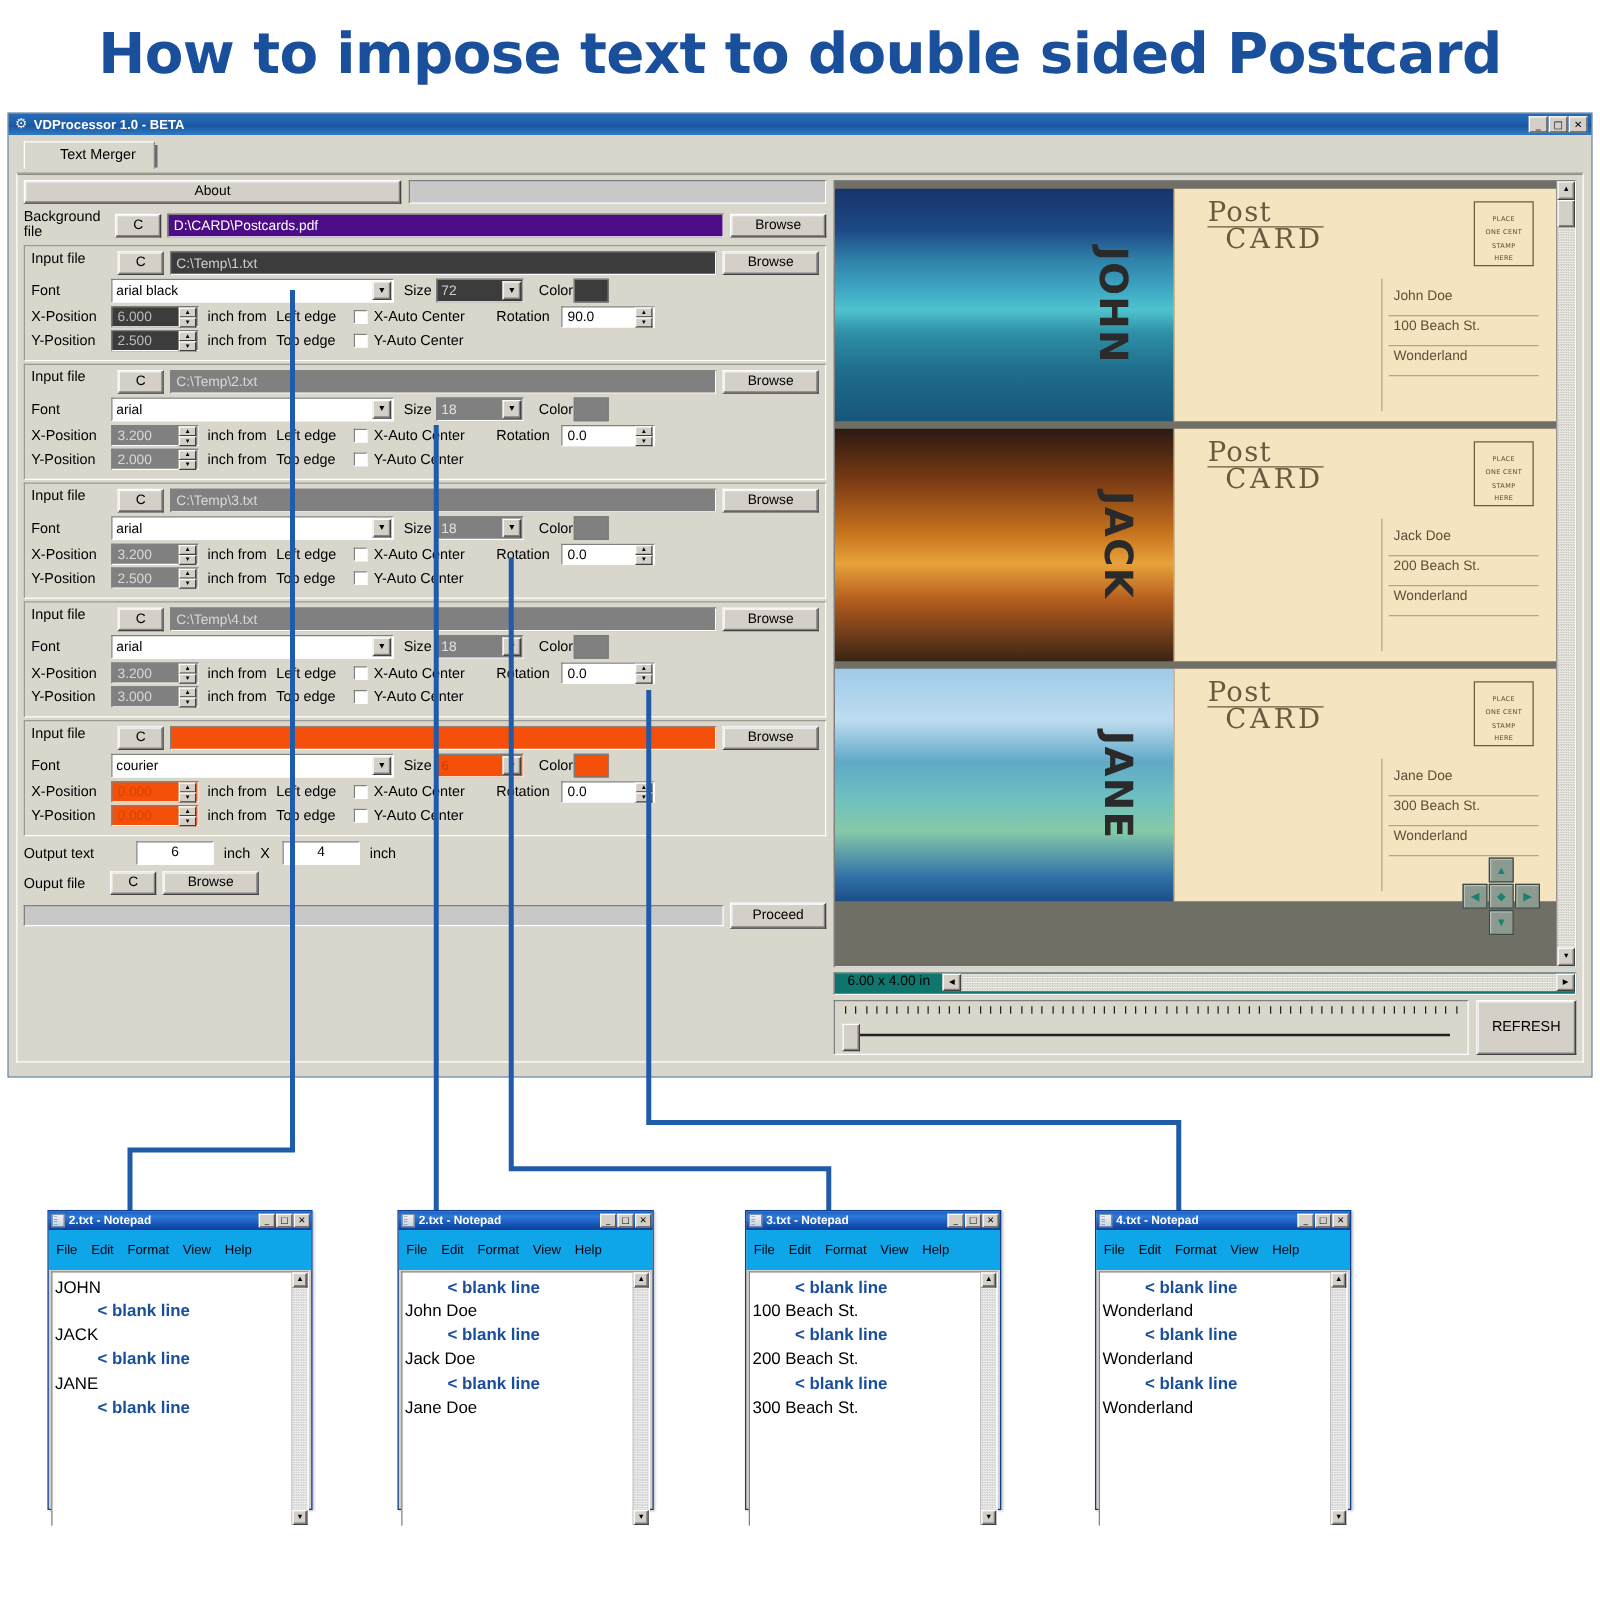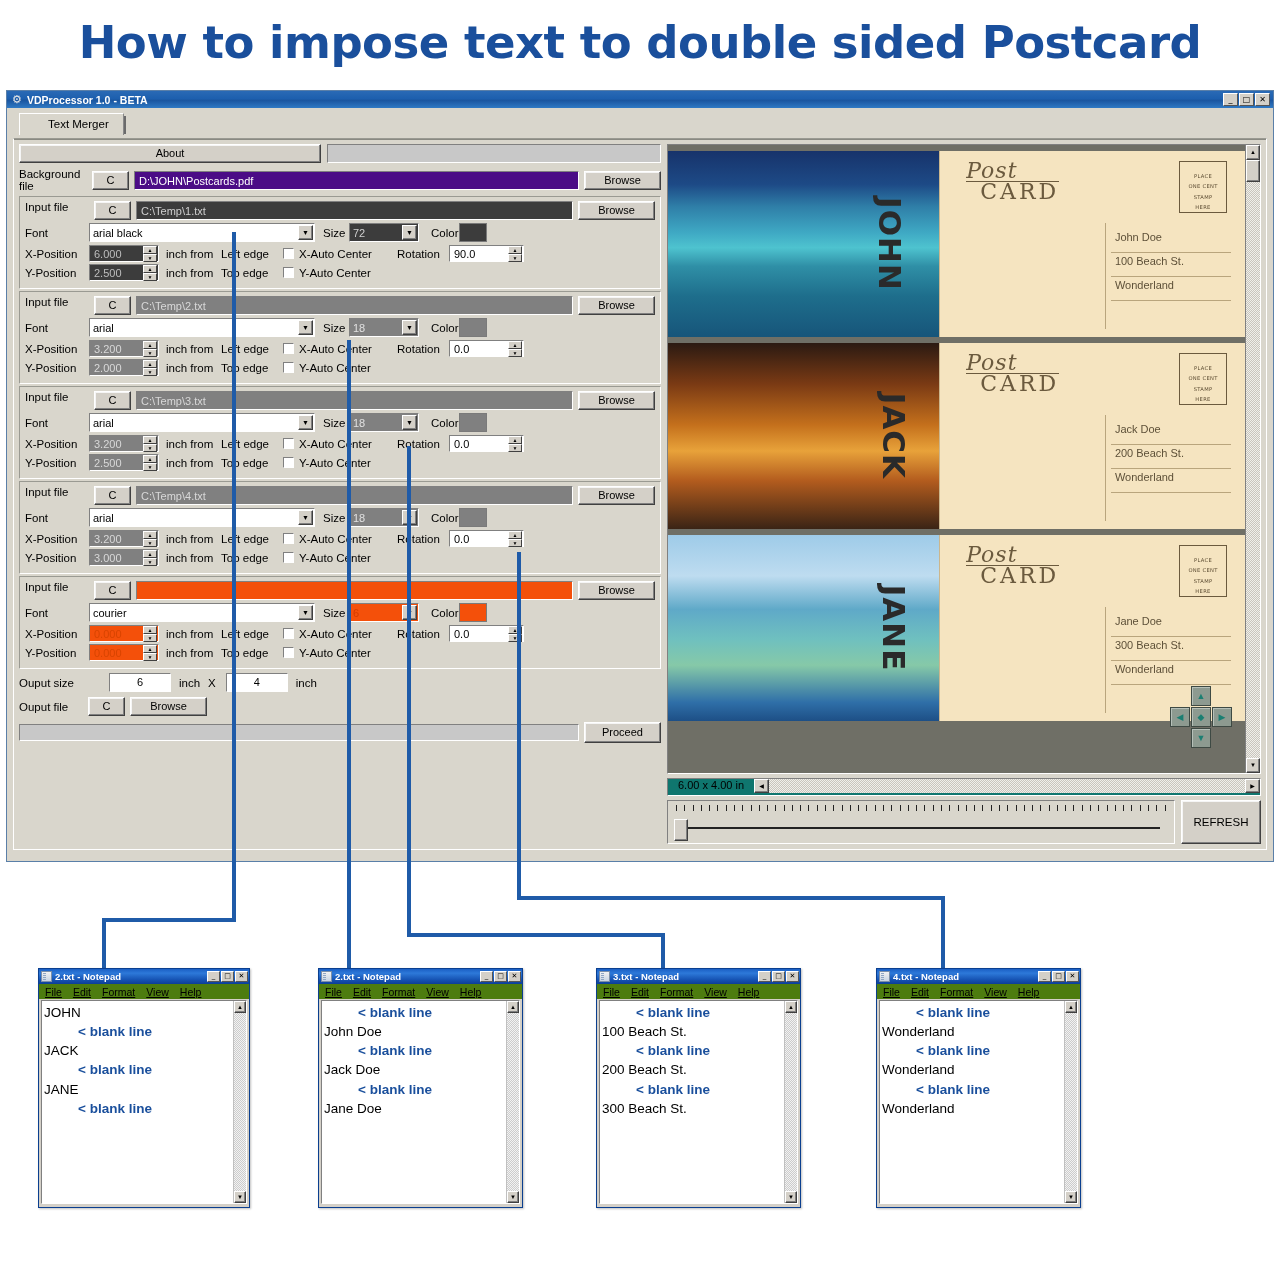--- a/index.html
+++ b/index.html
@@ -243,21 +243,21 @@
     flex:1; background:#f5e4c0;
     position:relative;
     border-left:1px solid #cbb68d;
   }
   .pc-logo{
     position:absolute; left:26px; top:10px;
     font-family:"DejaVu Serif", serif;
     color:#6b5a3e;
     line-height:0.92;
   }
-  .pc-logo .l1{ font-size:22px; font-style:italic; letter-spacing:1px;}
+  .pc-logo .l1{ font-size:22px; letter-spacing:1px;}
   .pc-logo .l2{ font-size:22px; letter-spacing:3px; padding-left:14px; border-top:1px solid #6b5a3e; }
   .stamp-box{
     position:absolute; right:18px; top:10px;
     width:48px; height:52px;
     border:1px solid #6b5a3e;
     font-size:5.2px; color:#5a4a30;
     text-align:center;
     letter-spacing:0.3px;
     padding-top:9px; line-height:2;
     font-family:"DejaVu Sans", sans-serif;
@@ -375,22 +375,22 @@
   }
   .np-title .t{ flex:1; font-size:9.5px; font-weight:bold;}
   .np-btns{ display:flex; gap:1px;}
   .np-btn{
     width:13px;height:11px;background:#d4d0c8;
     border:1px solid #fff; border-right-color:#555; border-bottom-color:#555;
     font-size:7px; line-height:9px; text-align:center; color:#000;
     font-family:"DejaVu Sans", sans-serif;
   }
   .np-menu{
-    height:15px; display:flex; align-items:center; gap:11px;
-    padding-left:6px; font-size:10.5px; color:#000; background:#4d7c0f;text-decoration:underline;
+    height:32px; display:flex; align-items:center; gap:11px;
+    padding-left:6px; font-size:10.5px; color:#000; background:#0ea5e9;
   }
   .np-area{
     margin:1px 2px 3px 2px;
     background:#fff;
     border:1px solid #808080; border-right-color:#fff; border-bottom-color:#fff;
     position:relative;
     display:flex;
   }
   .np-text{ flex:1; padding:2px 0 0 2px; }
   .np-line{ font-size:13.5px; color:#000; line-height:1.42; white-space:nowrap;}
@@ -436,21 +436,21 @@
       <div class="left-col">
 
         <div class="about-row">
           <div class="btn about-btn">About</div>
           <div class="status-strip"></div>
         </div>
 
         <div class="bgrow">
           <span class="lbl" style="width:68px">Background file</span>
           <div class="btn cbtn">C</div>
-          <div class="field purple" style="flex:1">D:\JOHN\Postcards.pdf</div>
+          <div class="field purple" style="flex:1">D:\CARD\Postcards.pdf</div>
           <div class="btn browse">Browse</div>
         </div>
 
         <div id="blocks-host">
             <div class="group">
     <div class="g-inputrow">
       <span class="lbl">Input file</span>
       <div class="btn cbtn">C</div>
       <div class="field dark">C:\Temp\1.txt</div>
       <div class="btn browse">Browse</div>
@@ -659,21 +659,21 @@
                   </span></div>
       <span class="lbl inchfrom">inch from</span>
       <span class="lbl edgelbl">Top edge</span>
       <span class="chk"></span>
       <span class="lbl autoc">Y-Auto Center</span>
     </div>
             </div>
           </div>
 
         <div class="out-row">
-          <span class="lbl lbl-out">Ouput size</span>
+          <span class="lbl lbl-out">Output text</span>
           <div class="numfield">6</div>
           <span class="lbl inch-lbl">inch</span>
           <span class="lbl" style="padding-right:10px">X</span>
           <div class="numfield">4</div>
           <span class="lbl inch-lbl">inch</span>
         </div>
 
         <div class="outfile-row">
           <span class="lbl lbl-out2">Ouput file</span>
           <div class="btn cbtn">C</div>

